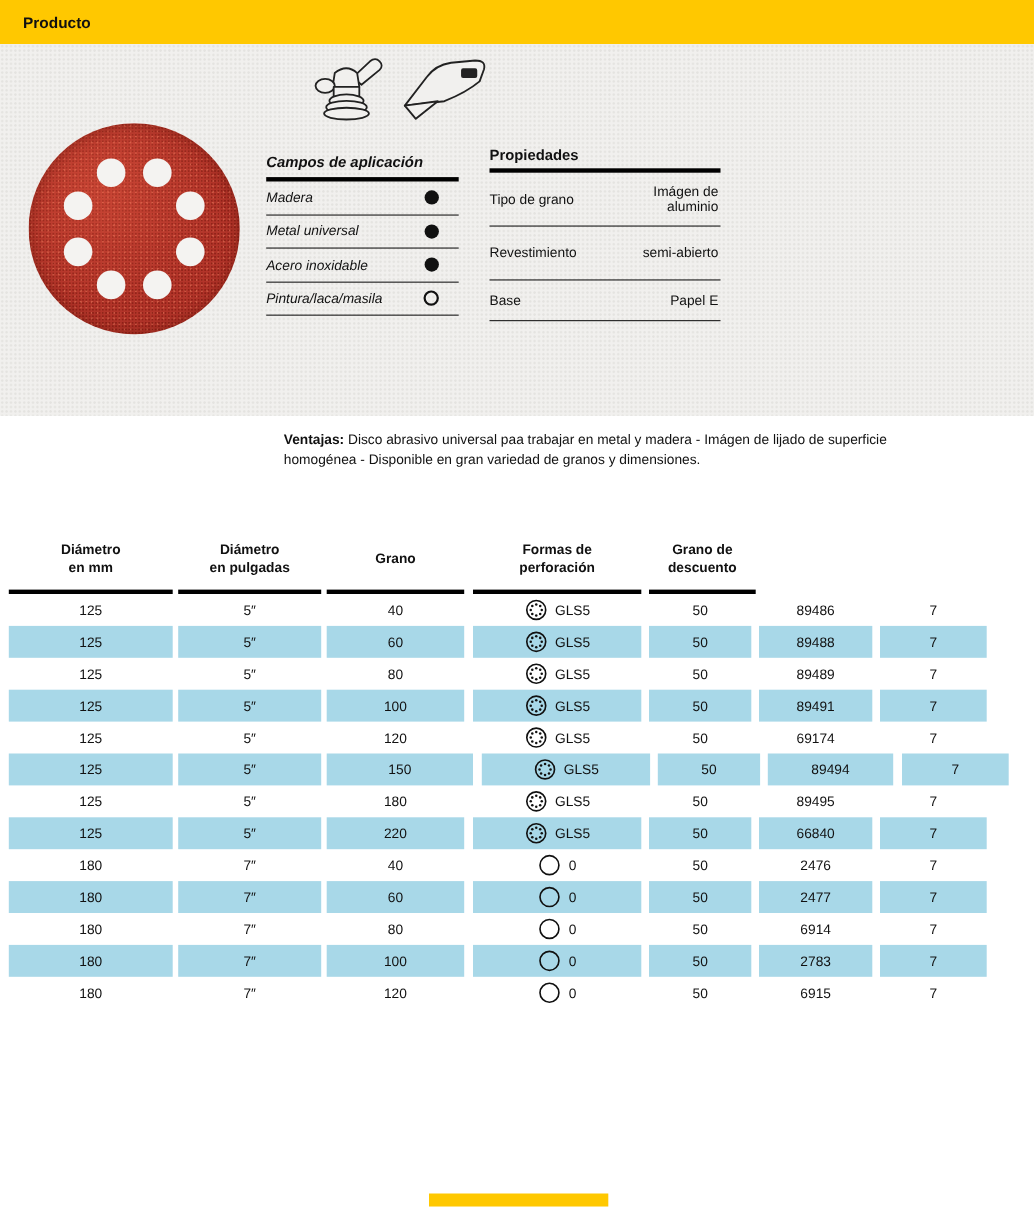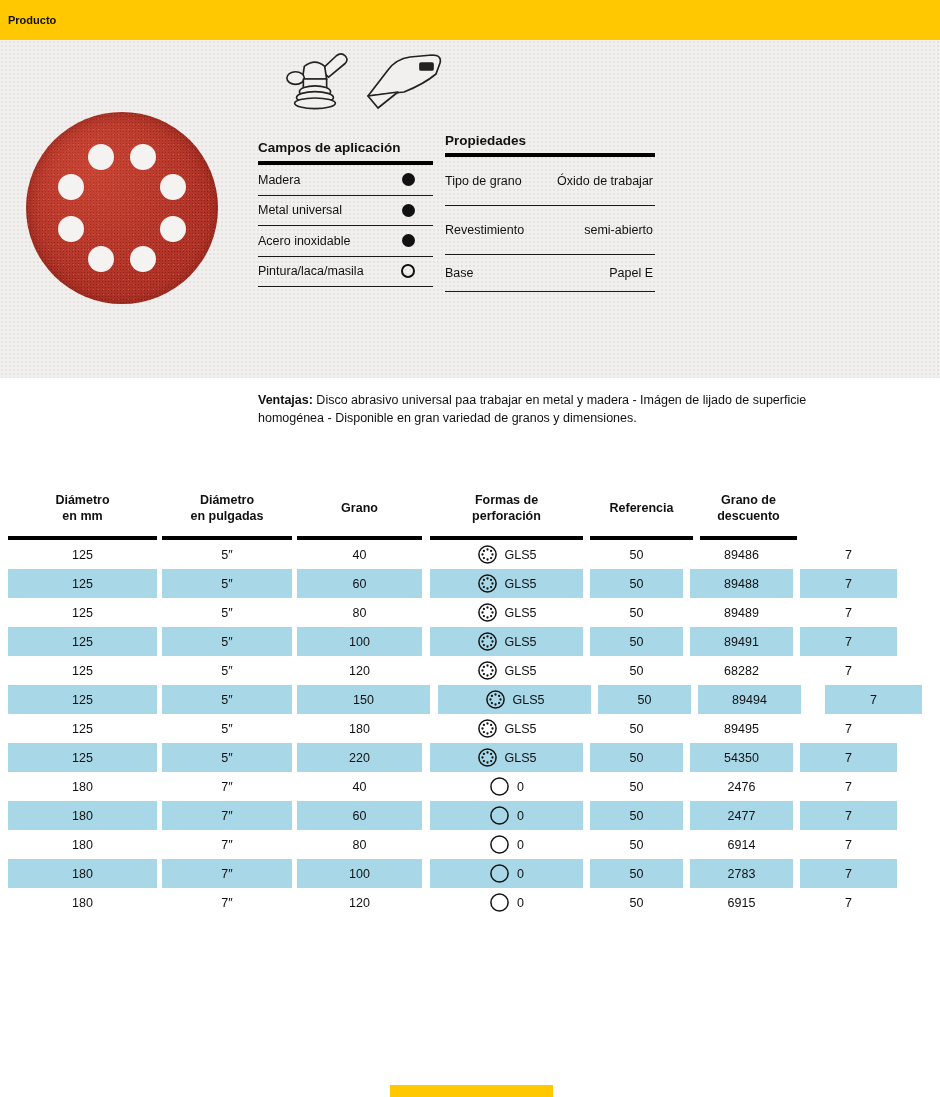--- a/index.html
+++ b/index.html
@@ -2,22 +2,22 @@
 <html style="--brand-yellow: #FFC800; --row-highlight: #A8D8E8; --disc-red: #B23429; --panel-gray: #F1F0EE;"><head>
 <meta charset="utf-8">
 <style>
   * { margin:0; padding:0; box-sizing:border-box; }
   html,body { background:#fff; }
   body { width:940px; height:1097px; position:relative; overflow:hidden;
          font-family:"Liberation Sans", sans-serif; color:#111; }
 
   
   .topbar { height:40px; background:var(--brand-yellow,#FFC800);
-            display:flex; align-items:center; padding-left:8px;
-            font-size:11px; font-weight:bold; }
+            display:flex; align-items:center; padding-left:21px;
+            font-size:14px; font-weight:bold; }
 
   
   .hero { position:relative; height:338px;
           background-color:var(--panel-gray,#F1F0EE);
           background-image:radial-gradient(#e4e3e0 1px, transparent 1.2px);
           background-size:4px 4px; }
   .hero-title { position:absolute; left:22px; top:18px;
                 font-style:italic; font-weight:bold; font-size:17.5px; }
 
   .tool-icon { position:absolute; }
@@ -34,21 +34,21 @@
             radial-gradient(#cf5a45 0.7px, transparent 0.85px);
           background-size:100% 100%, 3px 3px, 5px 5px;
           box-shadow: inset 0 0 14px rgba(80,10,5,0.45); }
   .hole { position:absolute; width:26px; height:26px; border-radius:50%;
           background:#f4f3f1; }
   .h1{left:134px;top:104px}.h2{left:104px;top:134px}.h3{left:62px;top:134px}
   .h4{left:32px;top:104px}.h5{left:32px;top:62px}.h6{left:62px;top:32px}
   .h7{left:104px;top:32px}.h8{left:134px;top:62px}
 
   
-  .campos { position:absolute; left:258px; top:100px; width:175px; }
+  .campos { position:absolute; left:242px; top:100px; width:175px;font-style:italic; }
   .campos-title { font-weight:bold; font-size:13.5px; padding-bottom:6px;
                   border-bottom:4px solid #000; }
   .campo-row { display:flex; justify-content:space-between; align-items:center;
                min-height:30.5px; border-bottom:1.6px solid #1a1a1a; padding-right:18px; }
   .campo-label { font-size:12.5px; }
   .dot { width:13px; height:13px; border-radius:50%; flex:0 0 auto; }
   .dot.filled { background:#111; }
   .dot.open { width:14px; height:14px; border:2.6px solid #111; background:transparent; }
 
   
@@ -147,21 +147,21 @@
           <span class="dot open"></span>
         </div>
       </div>
   </div>
 
   <div class="props">
     <div class="props-title">Propiedades</div>
     <div id="props-rows">
         <div class="prop-row">
           <span class="prop-label">Tipo de grano</span>
-          <span class="prop-value">Óxido de trabajar</span>
+          <span class="prop-value">Imágen de aluminio</span>
         </div>
         <div class="prop-row">
           <span class="prop-label">Revestimiento</span>
           <span class="prop-value">semi-abierto</span>
         </div>
         <div class="prop-row">
           <span class="prop-label">Base</span>
           <span class="prop-value">Papel E</span>
         </div>
       </div>
@@ -182,23 +182,20 @@
         <span class="th-line">Diámetro</span>
         <span class="th-line">en pulgadas</span>
       </div>
       <div class="th" style="width: 125px; margin-right: 8px;">
         <span class="th-line">Grano</span>
       </div>
       <div class="th" style="width: 153px; margin-right: 7px;">
         <span class="th-line">Formas de</span>
         <span class="th-line">perforación</span>
       </div>
-      <div class="th" style="width: 103px; margin-right: 7px;">
-        <span class="th-line">Referencia</span>
-      </div>
       <div class="th" style="width: 97px; margin-right: 0px;">
         <span class="th-line">Grano de</span>
         <span class="th-line">descuento</span>
       </div>
     </div>
   <div id="table-body">
       <div class="trow">
         <div class="td" style="width: 149px; margin-right: 5px;">125</div>
         <div class="td" style="width: 130px; margin-right: 5px;">5″</div>
         <div class="td" style="width: 125px; margin-right: 8px;">40</div>
@@ -318,21 +315,21 @@
                 <circle cx="5.5" cy="10.5" r="1.15"></circle>
                 <circle cx="6.9" cy="6.9" r="1.15"></circle>
                 <circle cx="10.5" cy="5.5" r="1.15"></circle>
                 <circle cx="14.1" cy="6.9" r="1.15"></circle>
               </g>
             </svg>
           </span>
           <span class="perf-label">GLS5</span>
         </div>
         <div class="td" style="width: 93px; margin-right: 7px;">50</div>
-        <div class="td" style="width: 103px; margin-right: 7px;">68282</div>
+        <div class="td" style="width: 103px; margin-right: 7px;">69174</div>
         <div class="td" style="width: 97px; margin-right: 0px;">7</div>
       </div>
       <div class="trow hl">
         <div class="td" style="width: 149px; margin-right: 5px;">125</div>
         <div class="td" style="width: 130px; margin-right: 5px;">5″</div>
         <div class="td" style="width: 133px; margin-right: 8px;">150</div>
         <div class="td perf" style="width: 153px; margin-right: 7px;">
           <span class="perf-icon">
             <svg width="21" height="21" viewBox="0 0 21 21">
               <circle cx="10.5" cy="10.5" r="8.6" fill="none" stroke="#111" stroke-width="1.5"></circle>
@@ -344,21 +341,21 @@
                 <circle cx="5.5" cy="10.5" r="1.15"></circle>
                 <circle cx="6.9" cy="6.9" r="1.15"></circle>
                 <circle cx="10.5" cy="5.5" r="1.15"></circle>
                 <circle cx="14.1" cy="6.9" r="1.15"></circle>
               </g>
             </svg>
           </span>
           <span class="perf-label">GLS5</span>
         </div>
         <div class="td" style="width: 93px; margin-right: 7px;">50</div>
-        <div class="td" style="width: 103px; margin-right: 24px;">89494</div>
+        <div class="td" style="width: 114px; margin-right: 8px;">89494</div>
         <div class="td" style="width: 97px; margin-right: 0px;">7</div>
       </div>
       <div class="trow">
         <div class="td" style="width: 149px; margin-right: 5px;">125</div>
         <div class="td" style="width: 130px; margin-right: 5px;">5″</div>
         <div class="td" style="width: 125px; margin-right: 8px;">180</div>
         <div class="td perf" style="width: 153px; margin-right: 7px;">
           <span class="perf-icon">
             <svg width="21" height="21" viewBox="0 0 21 21">
               <circle cx="10.5" cy="10.5" r="8.6" fill="none" stroke="#111" stroke-width="1.5"></circle>
@@ -396,21 +393,21 @@
                 <circle cx="5.5" cy="10.5" r="1.15"></circle>
                 <circle cx="6.9" cy="6.9" r="1.15"></circle>
                 <circle cx="10.5" cy="5.5" r="1.15"></circle>
                 <circle cx="14.1" cy="6.9" r="1.15"></circle>
               </g>
             </svg>
           </span>
           <span class="perf-label">GLS5</span>
         </div>
         <div class="td" style="width: 93px; margin-right: 7px;">50</div>
-        <div class="td" style="width: 103px; margin-right: 7px;">54350</div>
+        <div class="td" style="width: 103px; margin-right: 7px;">66840</div>
         <div class="td" style="width: 97px; margin-right: 0px;">7</div>
       </div>
       <div class="trow">
         <div class="td" style="width: 149px; margin-right: 5px;">180</div>
         <div class="td" style="width: 130px; margin-right: 5px;">7″</div>
         <div class="td" style="width: 125px; margin-right: 8px;">40</div>
         <div class="td perf" style="width: 153px; margin-right: 7px;">
           <span class="perf-icon">
             <svg width="21" height="21" viewBox="0 0 21 21">
               <circle cx="10.5" cy="10.5" r="8.6" fill="none" stroke="#111" stroke-width="1.5"></circle>

